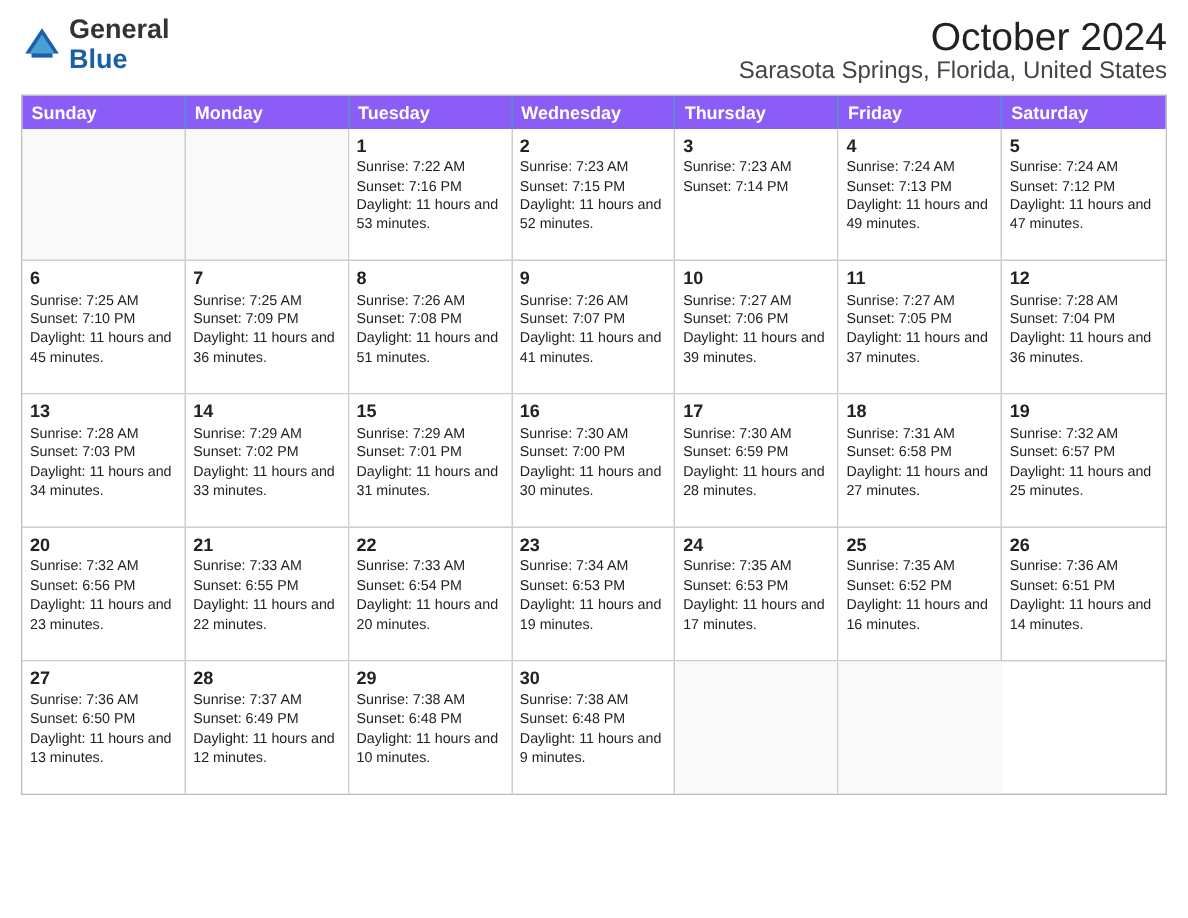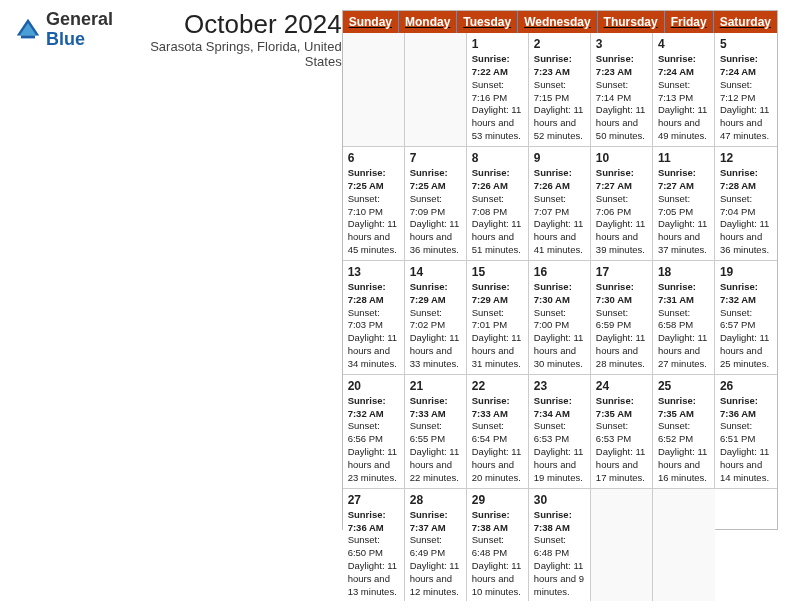--- a/index.html
+++ b/index.html
@@ -7,21 +7,21 @@
       font-family: Arial, sans-serif;
       background: #fff;
       width: 792px;
       height: 612px;
       overflow: hidden;
     }
     .page {
       width: 792px;
       height: 538px;
       display: flex;
-      flex-direction: row;
+      flex-direction: column;
       padding: 10px 14px 8px 14px;
     }
     .header {
       display: flex;
       justify-content: space-between;
       align-items: flex-start;
       margin-bottom: 6px;
     }
     .logo {
       display: flex;
@@ -42,34 +42,33 @@
     .title-block {
       text-align: right;
     }
     .month-title {
       font-size: 26px;
       font-weight: normal;
       color: #222;
       line-height: 1.1;
     }
     .subtitle {
-      font-size: 13px;
+      font-size: 16px;
       color: #444;
     }
     .calendar {
       flex: 1;
       display: flex;
       flex-direction: column;
       border: 1px solid #bbb;
     }
     .cal-header {
       display: grid;
       grid-template-columns: repeat(7, 1fr);
-      background: #c2410c;
-      text-decoration: underline;
+      background: #8b5cf6;
     }
     .cal-header-cell {
       color: #fff;
       font-size: 12px;
       font-weight: bold;
       padding: 4px 6px;
       text-align: left;
       border-right: 1px solid #5590cc;
     }
     .cal-header-cell:last-child { border-right: none; }
@@ -94,21 +93,21 @@
       background: #fff;
     }
     .cal-cell:last-child { border-right: none; }
     .cal-cell.empty { background: #f9f9f9; }
     .cal-cell .day-num {
       font-size: 12px;
       font-weight: bold;
       display: block;
       margin-bottom: 1px;
     }
-    .cal-cell .sunrise { color: #222; font-weight: bold; }
+    .cal-cell .sunrise { color: #222; }
     .cal-cell .sunset { color: #222; }
     .cal-cell .daylight { color: #222; }
   </style>
 </head>
 <body>
 
 <div class="page">
   <div class="header">
     <div class="logo">
       <svg class="logo-icon" viewBox="0 0 40 40">
@@ -150,21 +149,20 @@
           <div class="cal-cell">
             <span class="day-num">2</span>
             <div class="sunrise">Sunrise: 7:23 AM</div>
             <div class="sunset">Sunset: 7:15 PM</div>
             <div class="daylight">Daylight: 11 hours and 52 minutes.</div>
           </div>
           <div class="cal-cell">
             <span class="day-num">3</span>
             <div class="sunrise">Sunrise: 7:23 AM</div>
             <div class="sunset">Sunset: 7:14 PM</div>
-            <div class="daylight">Daylight: 11 hours and 50 minutes.</div>
           </div>
           <div class="cal-cell">
             <span class="day-num">4</span>
             <div class="sunrise">Sunrise: 7:24 AM</div>
             <div class="sunset">Sunset: 7:13 PM</div>
             <div class="daylight">Daylight: 11 hours and 49 minutes.</div>
           </div>
           <div class="cal-cell">
             <span class="day-num">5</span>
             <div class="sunrise">Sunrise: 7:24 AM</div>

